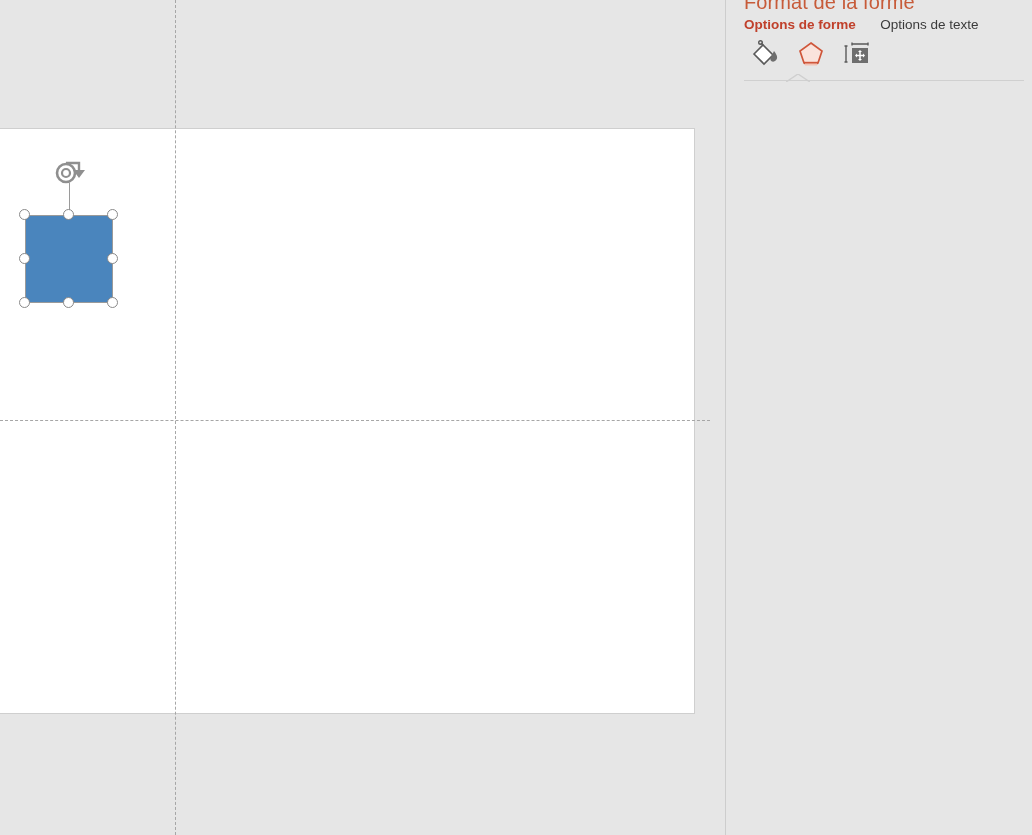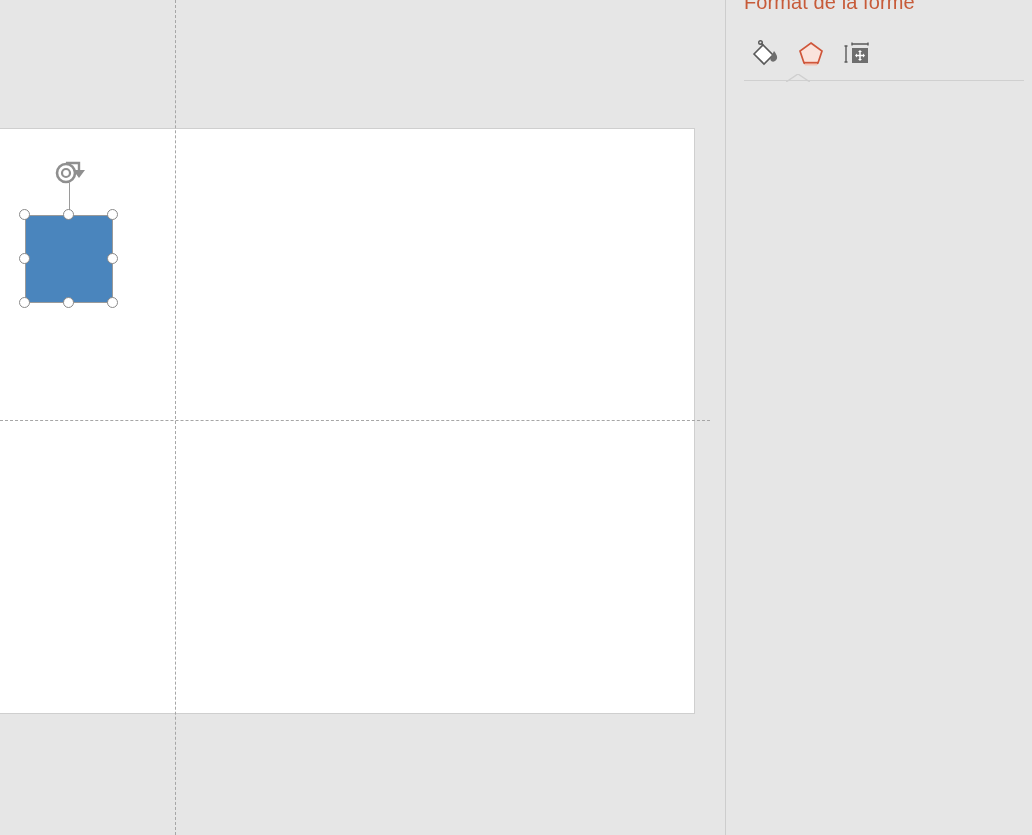--- a/index.html
+++ b/index.html
@@ -102,20 +102,24 @@
       <div class="handle" style="left:-6px;top:82px;"></div>
       <div class="handle" style="left:38px;top:82px;"></div>
       <div class="handle" style="left:82px;top:82px;"></div>
     </div>
   </div>
 
   <div id="pane">
 
     <div id="pane-title">Format de la forme</div>
 
+    <div id="tabs">
+      <span class="tab active">Options de forme</span>
+      <span class="tab inactive">Options de texte</span>
+    </div>
 
     <div id="icon-tabs">
       <span class="icon-tab">
         <svg width="30" height="32" viewBox="0 0 30 32">
           <path d="M4 16 L13 7 L23 17 L14 26 Z" fill="#ffffff" stroke="#5a5a5a" stroke-width="1.6"></path>
           <path d="M11 5 L13 7" stroke="#5a5a5a" stroke-width="1.6"></path>
           <circle cx="10.5" cy="4.5" r="1.8" fill="none" stroke="#5a5a5a" stroke-width="1.4"></circle>
           <path d="M24 13 c4 5 4 8 1 10 c-3 2 -6 -1 -4 -4 Z" fill="#6e6e6e"></path>
         </svg>
       </span>

